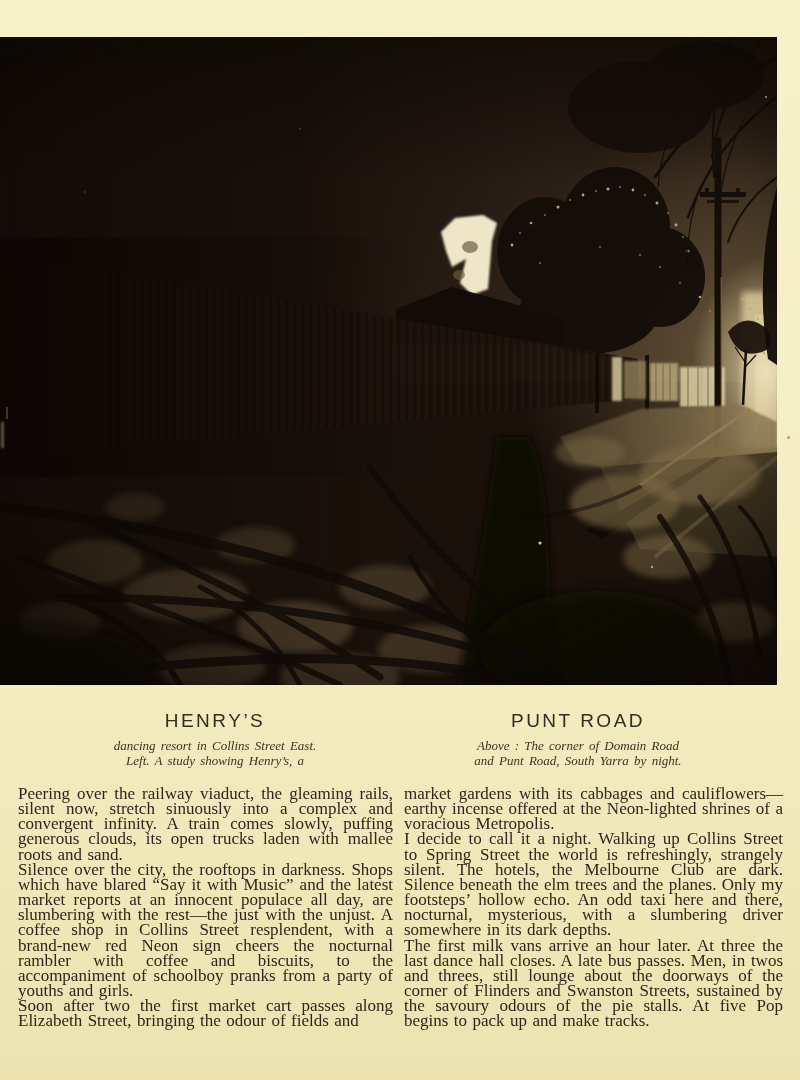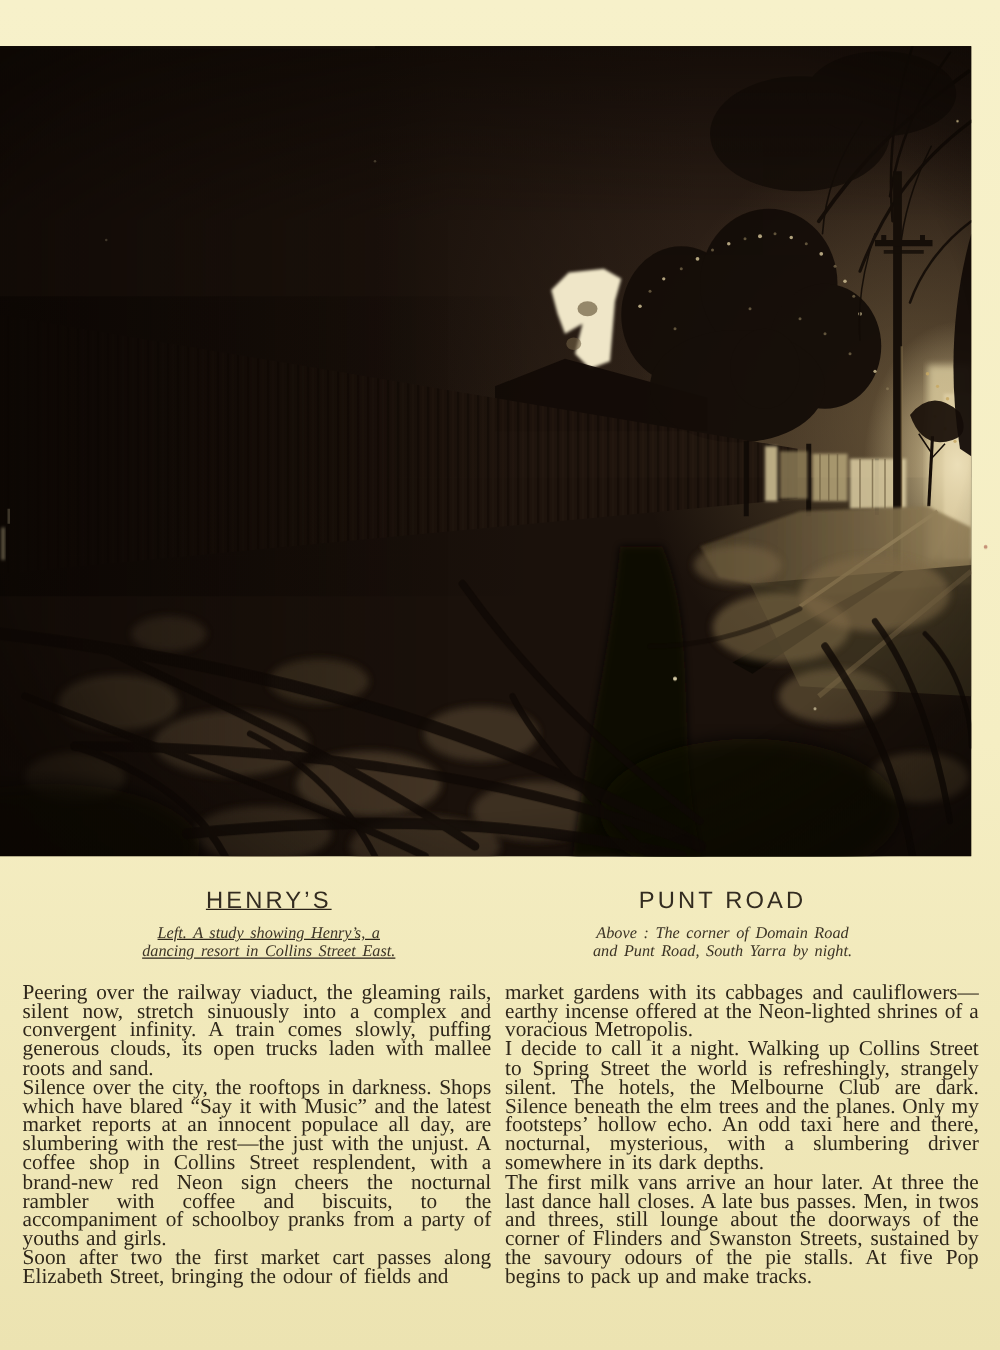--- a/index.html
+++ b/index.html
@@ -7,21 +7,21 @@
     position:relative;width:800px;height:1080px;overflow:hidden;
     background:linear-gradient(180deg,#f7f1ca 0%,#f5eec3 55%,#ece3b1 100%);
     font-family:"Liberation Serif", serif;color:#2b2318;
   }
   .photo{
     position:absolute;top:37px;left:0;width:777px;height:648px;
     background:#1a110b;
   }
   .photo svg{display:block;width:777px;height:648px;}
   .head-block{position:absolute;text-align:center;}
-  .head-left{top:710px;left:18px;width:394px;text-decoration:underline;}
+  .head-left{top:710px;left:18px;width:394px;}
   .head-right{top:710px;left:417px;width:322px;}
   .head-block h2{
     font-family:"Liberation Sans", sans-serif;font-weight:normal;
     font-size:19px;letter-spacing:2.5px;margin:0;color:#332c20;
   }
   .cap{margin:7px 0 0;font-style:italic;font-size:13px;line-height:14.5px;
        color:#3b3325;word-spacing:2px;}
   .cap span{display:block;}
   .col{
     position:absolute;top:786px;text-align:justify;
@@ -285,22 +285,22 @@
 
       <rect width="777" height="648" fill="url(#vig)"></rect>
       <rect x="0" y="0" width="777" height="140" fill="url(#topDark)"></rect>
       <rect x="0" y="0" width="360" height="648" fill="url(#leftDark)" opacity=".7"></rect>
     </svg>
   </div>
 
   <div class="head-block head-left">
     <h2>HENRY’S</h2>
     <p class="cap">
+      <span>dancing resort in Collins Street East.</span>
       <span>Left.  A study showing Henry’s, a</span>
-      <span>dancing resort in Collins Street East.</span>
     </p>
   </div>
 
   <div class="head-block head-right">
     <h2>PUNT ROAD</h2>
     <p class="cap">
       <span>Above :  The corner of Domain Road</span>
       <span>and Punt Road, South Yarra by night.</span>
     </p>
   </div>

